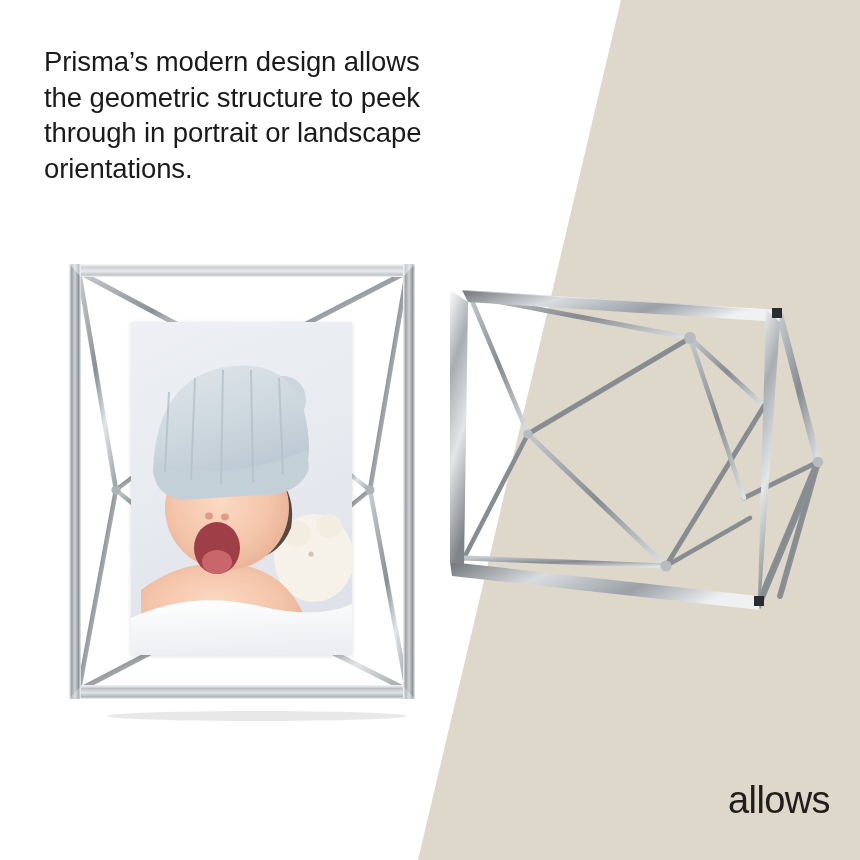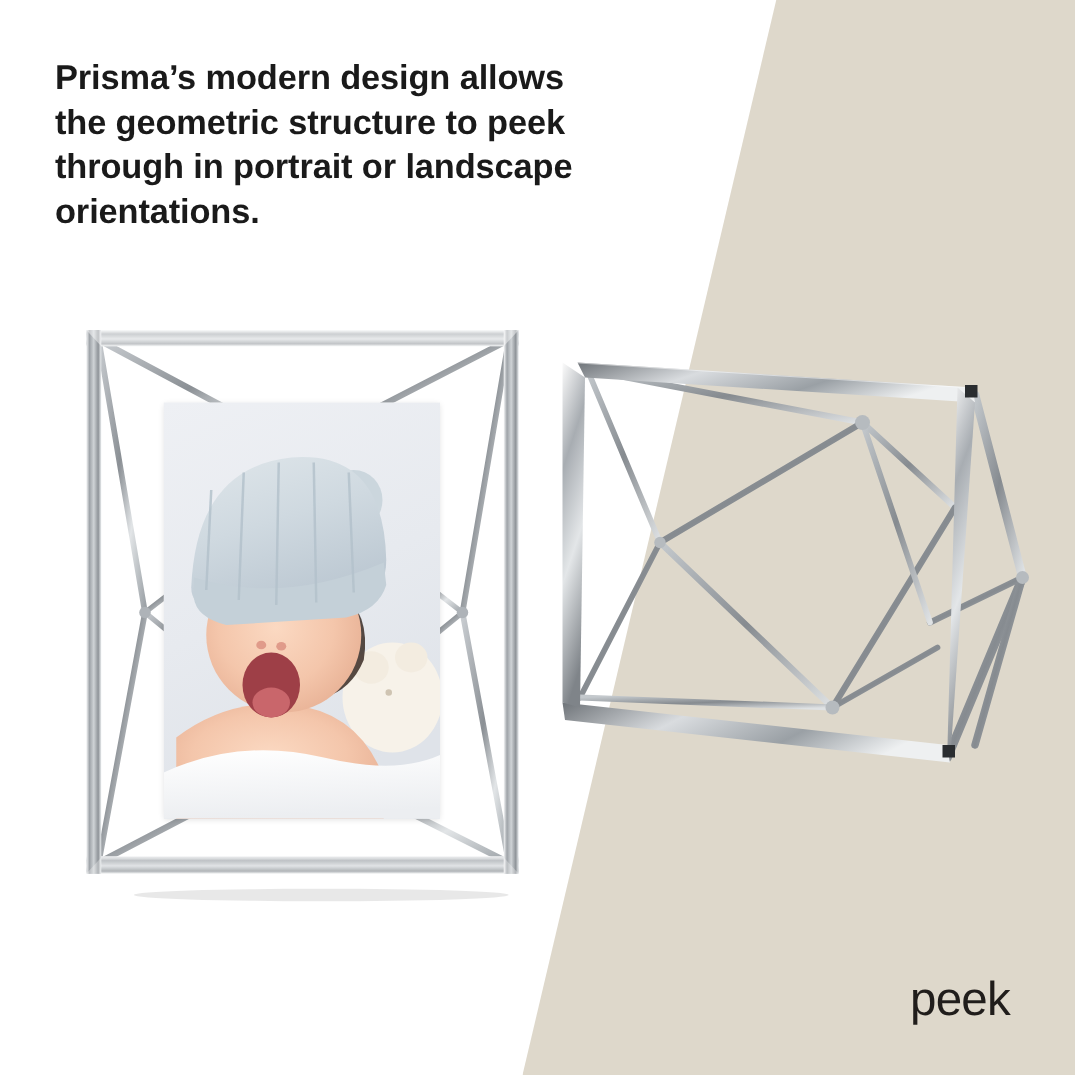--- a/index.html
+++ b/index.html
@@ -5,21 +5,21 @@
   html,body{margin:0;padding:0;}
   body{width:860px;height:860px;overflow:hidden;background:#ffffff;
        font-family:"Liberation Sans",sans-serif;}
   #stage{position:relative;width:860px;height:860px;overflow:hidden;background:#ffffff;}
 
   #bg-beige{position:absolute;inset:0;background:#ded8cb;
     clip-path:polygon(621px 0px, 860px 0px, 860px 860px, 418px 860px);}
 
   #headline{position:absolute;left:44px;top:44px;width:470px;
     font-size:27.5px;line-height:35.5px;color:#1a1a1a;letter-spacing:-0.1px;
-    white-space:pre-line;font-weight:700;}
+    white-space:pre-line;font-weight:400;}
 
   #badge{position:absolute;left:651px;top:42px;width:159px;height:159px;}
   #badge svg{display:block;width:159px;height:159px;overflow:visible;}
 
   #frame-portrait{position:absolute;left:52px;top:250px;width:380px;height:480px;}
   #frame-portrait svg{display:block;width:380px;height:480px;}
 
   #photo-wrap{position:absolute;left:131px;top:322px;width:221px;height:333px;overflow:hidden;
     box-shadow:0 1px 5px rgba(0,0,0,.13);background:#f2f3f5;}
   #photo-wrap svg{display:block;width:221px;height:333px;}
@@ -232,15 +232,15 @@
         <path d="M22 24 L34 24 L350 44 L338 44 Z" fill="#ffffff" opacity="0.5"></path>
       </g>
 
       <g fill="#2a2d30">
         <rect x="344" y="42" width="10" height="10"></rect>
         <rect x="326" y="330" width="10" height="10"></rect>
       </g>
     </svg>
   </div>
 
-  <div id="logo">peek</div>
+  <div id="logo">allows</div>
 
 </div>
 
 </body></html>

